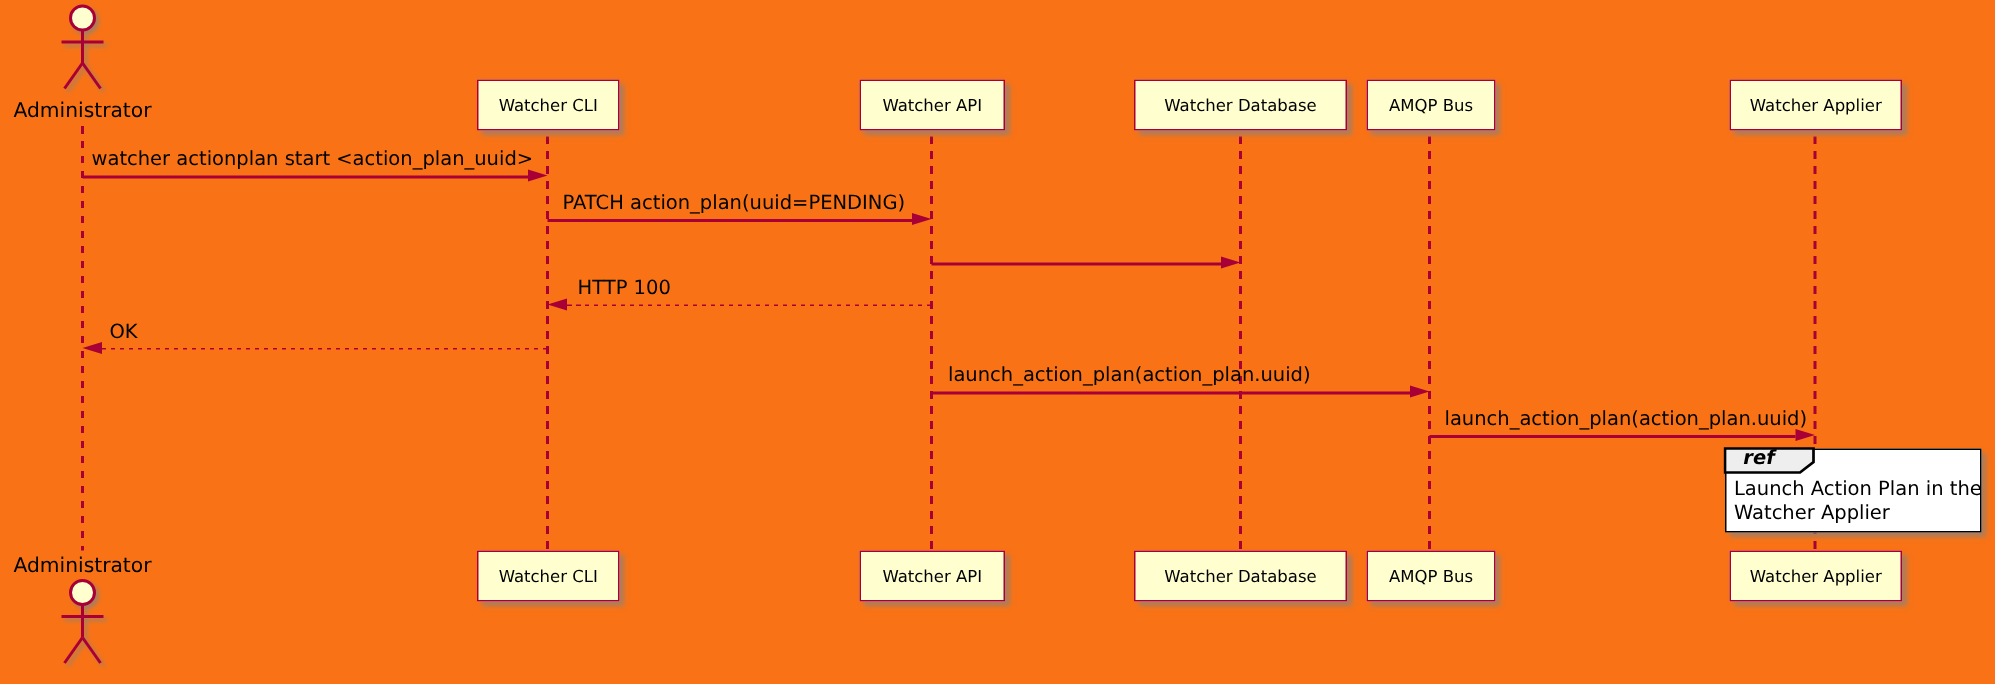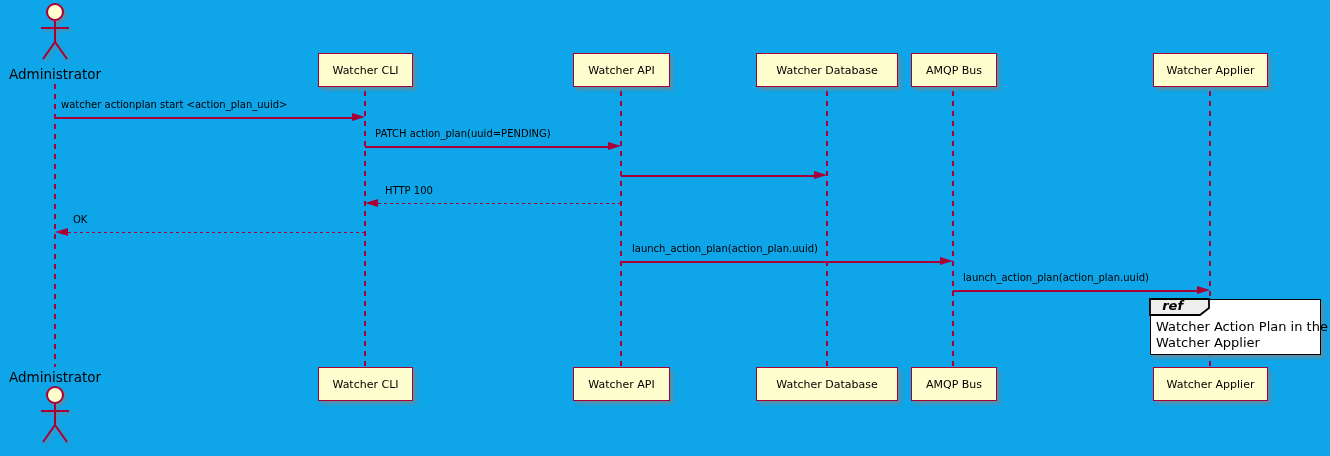--- a/index.html
+++ b/index.html
@@ -1,34 +1,34 @@
 <!DOCTYPE html>
 <html><head>
 <meta charset="utf-8">
 <style>
   * { margin:0; padding:0; box-sizing:border-box; }
   html,body { background:#ffffff; }
   .canvas {
-    position:relative; width:1330px; height:456px; background:#0ea5e9;
+    position:relative; width:1330px; height:456px; background:#f97316;
     font-family:"DejaVu Sans", sans-serif; color:#000; overflow:hidden;
   }
   .lifeline {
     position:absolute; width:1.5px;
     background:repeating-linear-gradient(to bottom, #A80036 0 5px, transparent 5px 10px);
   }
   .pbox {
     position:absolute; height:34px; background:#FEFECE; border:1.8px solid #A80036;
     display:flex; align-items:center; justify-content:center;
     font-size:11px; white-space:nowrap;
     box-shadow:3px 3px 3px rgba(130,130,130,0.65);
     z-index:2;
   }
   .actor-svg { position:absolute; filter:drop-shadow(2.5px 2.5px 1.5px rgba(130,130,130,0.7)); z-index:2; }
   .actor-label { position:absolute; text-align:center; font-size:13.5px; white-space:nowrap; }
-  .msg-label { position:absolute; font-size:10px; white-space:nowrap; z-index:3; }
+  .msg-label { position:absolute; font-size:13px; white-space:nowrap; z-index:3; }
   .msg-line { position:absolute; z-index:1; }
   .msg-line.solid  { height:1.5px; background:#A80036; }
   .msg-line.dashed { height:1.2px; background:repeating-linear-gradient(to right,#A80036 0 3px, transparent 3px 6px); }
   .arrow-r {
     position:absolute; width:0; height:0; z-index:3;
     border-top:4.5px solid transparent; border-bottom:4.5px solid transparent;
     border-left:13px solid #A80036;
   }
   .arrow-l {
     position:absolute; width:0; height:0; z-index:3;
@@ -114,18 +114,18 @@
   <div class="arrow-r" style="left:1197px;top:286px"></div>
 
   <div class="ref-box" style="left:1150px;top:299px;width:171px;height:56px">
     <div class="ref-tab">
       <svg width="68" height="18" viewBox="0 0 68 18">
         <path d="M1,1 H60 V10 L51,17 H1 Z" fill="#EEEEEE" stroke="#000000" stroke-width="1.8"></path>
       </svg>
       <span class="ref-keyword">ref</span>
     </div>
     <div class="ref-text">
-      <div>Watcher Action Plan in the</div>
+      <div>Launch Action Plan in the</div>
       <div>Watcher Applier</div>
     </div>
   </div>
 
 </div>
 
 </body></html>

